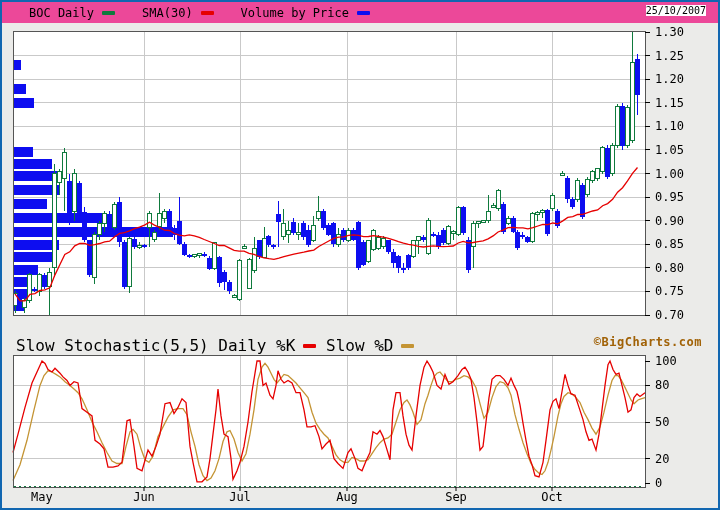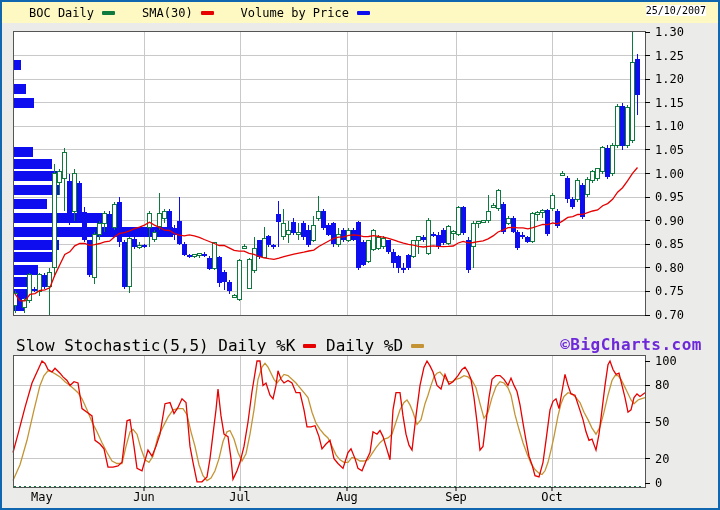--- a/index.html
+++ b/index.html
@@ -1,25 +1,25 @@
 <!DOCTYPE html>
 <html><head>
 <meta charset="utf-8">
 <style>
   html,body{margin:0;padding:0;background:#fff;}
   .screen{position:relative;width:720px;height:510px;background:#ebebe9;
     border:2px solid #1166b0;box-sizing:border-box;overflow:hidden;
     font-family:"DejaVu Sans Mono","Liberation Mono",monospace;color:#000;}
-  .header{position:absolute;left:0;top:0;width:716px;height:21px;background:#fef9c3;
+  .header{position:absolute;left:0;top:0;width:716px;height:21px;background:#ec4899;
     display:flex;align-items:center;font-size:12px;}
   .legend-item{display:flex;align-items:center;margin-left:27px;white-space:pre;}
   .swatch{display:inline-block;width:13px;height:4px;margin-left:8px;border-radius:1px;}
   .date{position:absolute;right:12px;top:3px;font-size:10px;background:#fff;}
   .stoch-label{position:absolute;left:14px;top:334px;font-size:16px;display:flex;align-items:center;white-space:pre;}
-  .copyright{position:absolute;right:16px;top:333px;font-size:16px;color:#6d28d9;
+  .copyright{position:absolute;right:16px;top:333px;font-size:12px;color:#a16207;
     font-weight:bold;letter-spacing:0.5px;}
   svg.chart{position:absolute;left:0;top:0;pointer-events:none;}
   text{font-family:"DejaVu Sans Mono","Liberation Mono",monospace;}
 </style>
 </head>
 <body>
 
 <div class="screen">
 
   <div class="header">
@@ -37,21 +37,21 @@
     </span>
     <span class="date">25/10/2007</span>
   </div>
 
   <div class="stoch-label">
     <span>Slow Stochastic(5,5)</span>
     <span> </span>
     <span>Daily %K</span>
     <span class="swatch" style="background: rgb(230, 0, 0);"></span>
     <span> </span>
-    <span>Daily %D</span>
+    <span>Slow %D</span>
     <span class="swatch" style="background: rgb(196, 148, 52);"></span>
   </div>
 
   <div class="copyright">©BigCharts.com</div>
 
   <svg class="chart" id="chart-svg" width="716" height="506" viewBox="2 2 716 506">
       <g shape-rendering="crispEdges">
         <rect x="13" y="31" width="632" height="284" fill="#ffffff"></rect>
         <line x1="13" y1="55.58333333333335" x2="645" y2="55.58333333333335" stroke="#c9c9c9" stroke-width="1"></line>
         <line x1="13" y1="79.1666666666667" x2="645" y2="79.1666666666667" stroke="#c9c9c9" stroke-width="1"></line>

